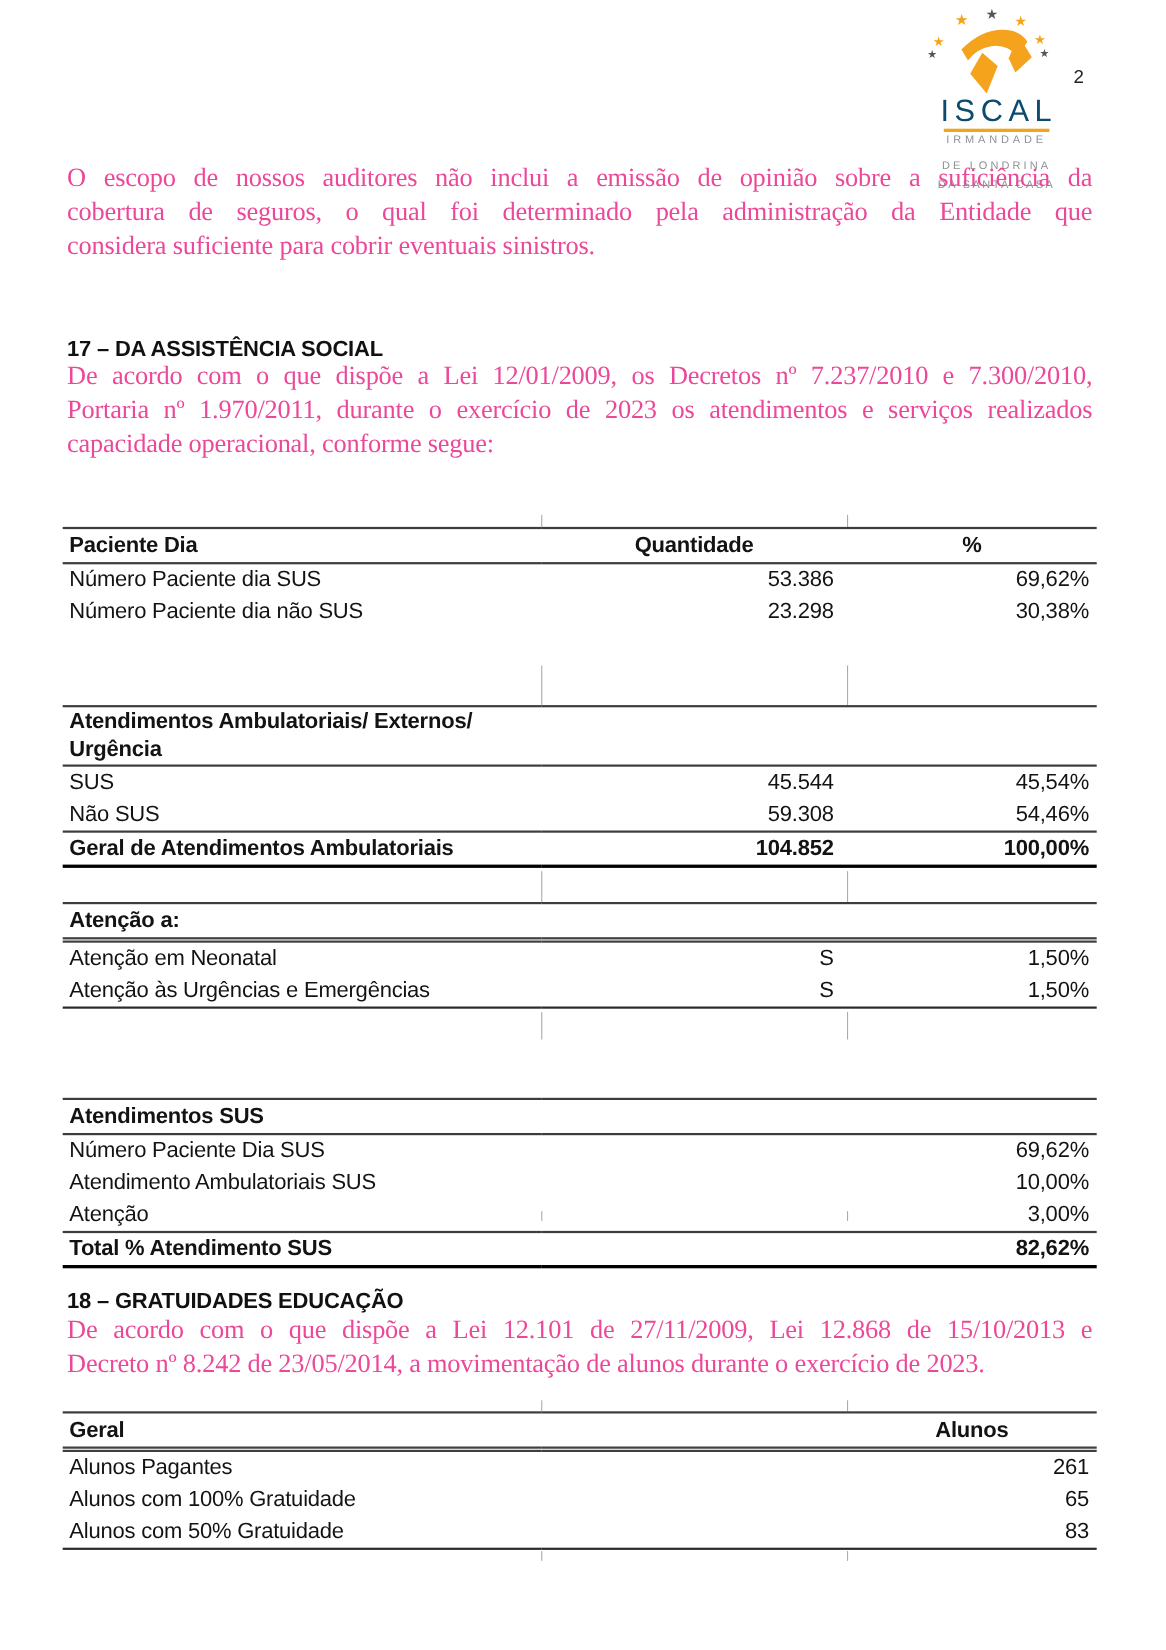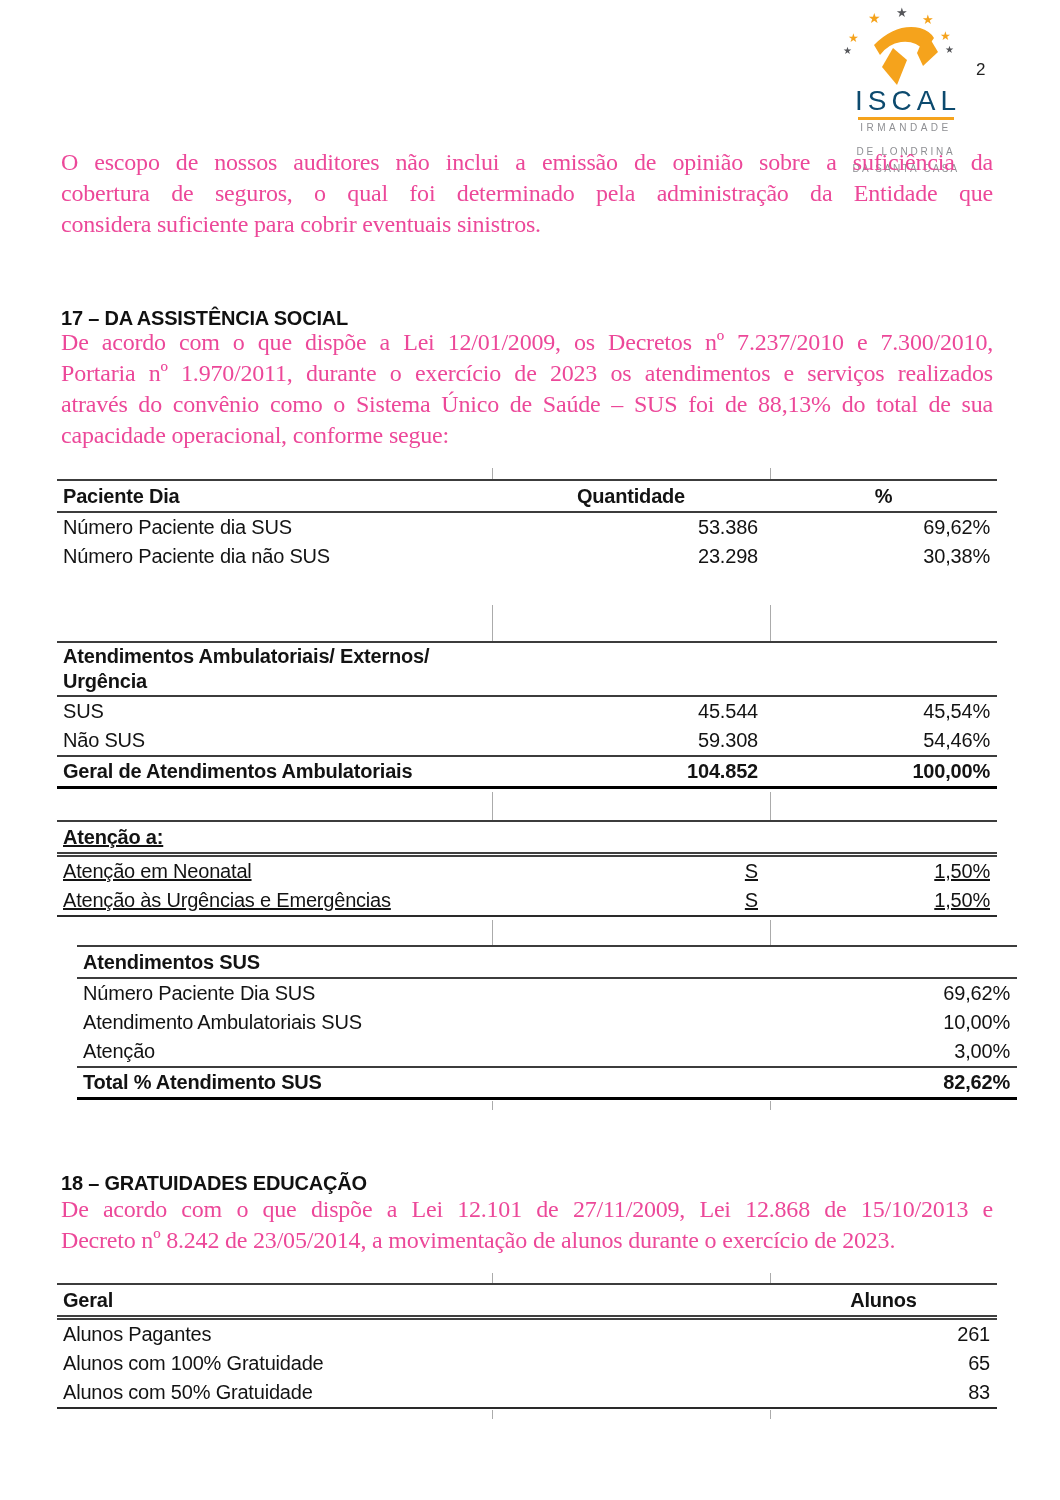--- a/index.html
+++ b/index.html
@@ -31,22 +31,22 @@
   .c2h{text-align:center;font-weight:bold;}
   .c3h{text-align:center;font-weight:bold;}
   tr.head{border-top:2px solid #3c3c3c;border-bottom:2px solid #3c3c3c;}
   tr.head-double{border-top:2px solid #3c3c3c;border-bottom:5px double #3f3f3f;}
   tr.total{border-top:2px solid #3c3c3c;border-bottom:3px solid #000;}
   tr.total td{font-weight:bold;}
   tr.last-plain{border-bottom:2.5px solid #2a2a2a;}
   .t1{top:479px;} .t1 td{height:29px;} .t1 tr.head td{height:30px;}
   .t2{top:641px;} .t2 td{height:29px;} .t2 tr.head td{height:52px;}
   .t2 .hline{line-height:25px;font-weight:bold;}
-  .t3{top:820px;} .t3 td{height:29px;text-decoration:underline;} .t3 tr.head-double td{height:30px;}
-  .t4{top:945px;margin-left:20px;} .t4 td{height:29px;} .t4 tr.head td{height:30px;}
+  .t3{top:820px;} .t3 td{height:29px;} .t3 tr.head-double td{height:30px;}
+  .t4{top:998px;} .t4 td{height:29px;} .t4 tr.head td{height:30px;}
   .t5{top:1283px;} .t5 td{height:29px;} .t5 tr.head-double td{height:30px;}
 
   
   .ticks{position:absolute;left:0;width:940px;}
   .ticks i{position:absolute;top:0;bottom:0;width:1px;background:#ababab;}
   .ticks .v1{left:435px;} .ticks .v2{left:713px;}
   .ta{top:468px;height:11px;} .tb{top:605px;height:36px;} .tc{top:792px;height:28px;}
   .td{top:920px;height:25px;} .te{top:1101px;height:9px;} .tf{top:1273px;height:10px;}
   .tg{top:1410px;height:9px;}
 
@@ -95,21 +95,20 @@
       <div class="jline">O escopo de nossos auditores não inclui a emissão de opinião sobre a suficiência da</div>
       <div class="jline">cobertura de seguros, o qual foi determinado pela administração da Entidade que</div>
       <div class="jline jlast">considera suficiente para cobrir eventuais sinistros.</div>
     </div>
 
     <div class="heading h17">17 – DA ASSISTÊNCIA SOCIAL</div>
 
     <div class="para p2">
       <div class="jline">De acordo com o que dispõe a Lei 12/01/2009, os Decretos nº 7.237/2010 e 7.300/2010,</div>
       <div class="jline">Portaria nº 1.970/2011, durante o exercício de 2023 os atendimentos e serviços realizados</div>
-      <div class="jline">através do convênio como o Sistema Único de Saúde – SUS foi de 88,13% do total de sua</div>
       <div class="jline jlast">capacidade operacional, conforme segue:</div>
     </div>
 
     <div class="ticks ta">
         <i class="v1"></i>
         <i class="v2"></i>
       </div>
     <div class="ticks tb">
         <i class="v1"></i>
         <i class="v2"></i>

